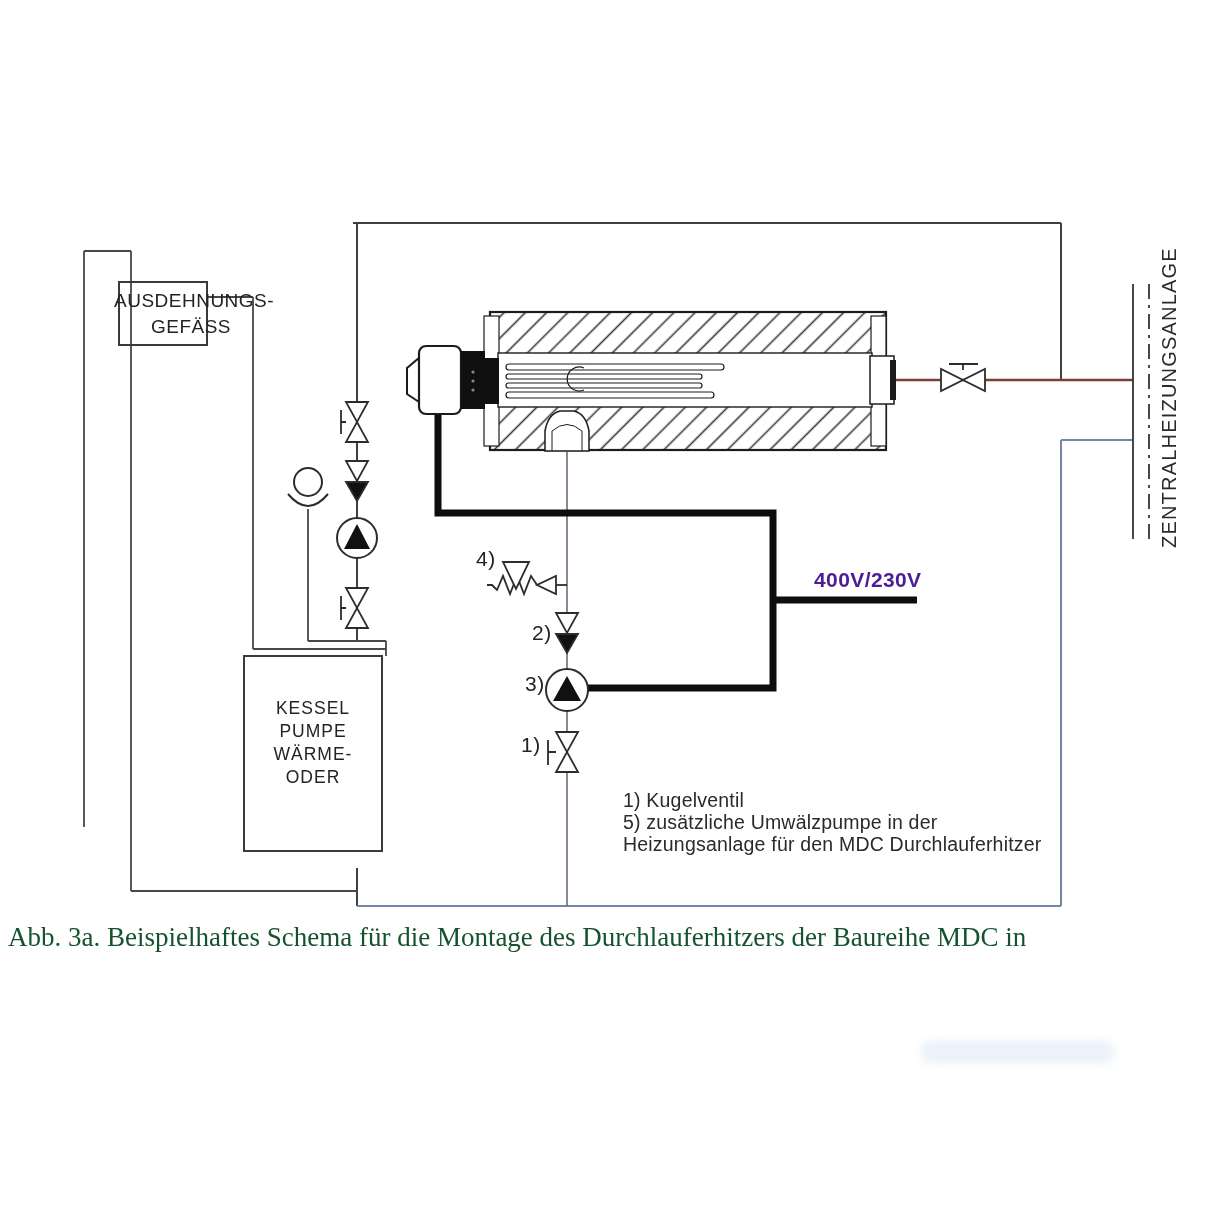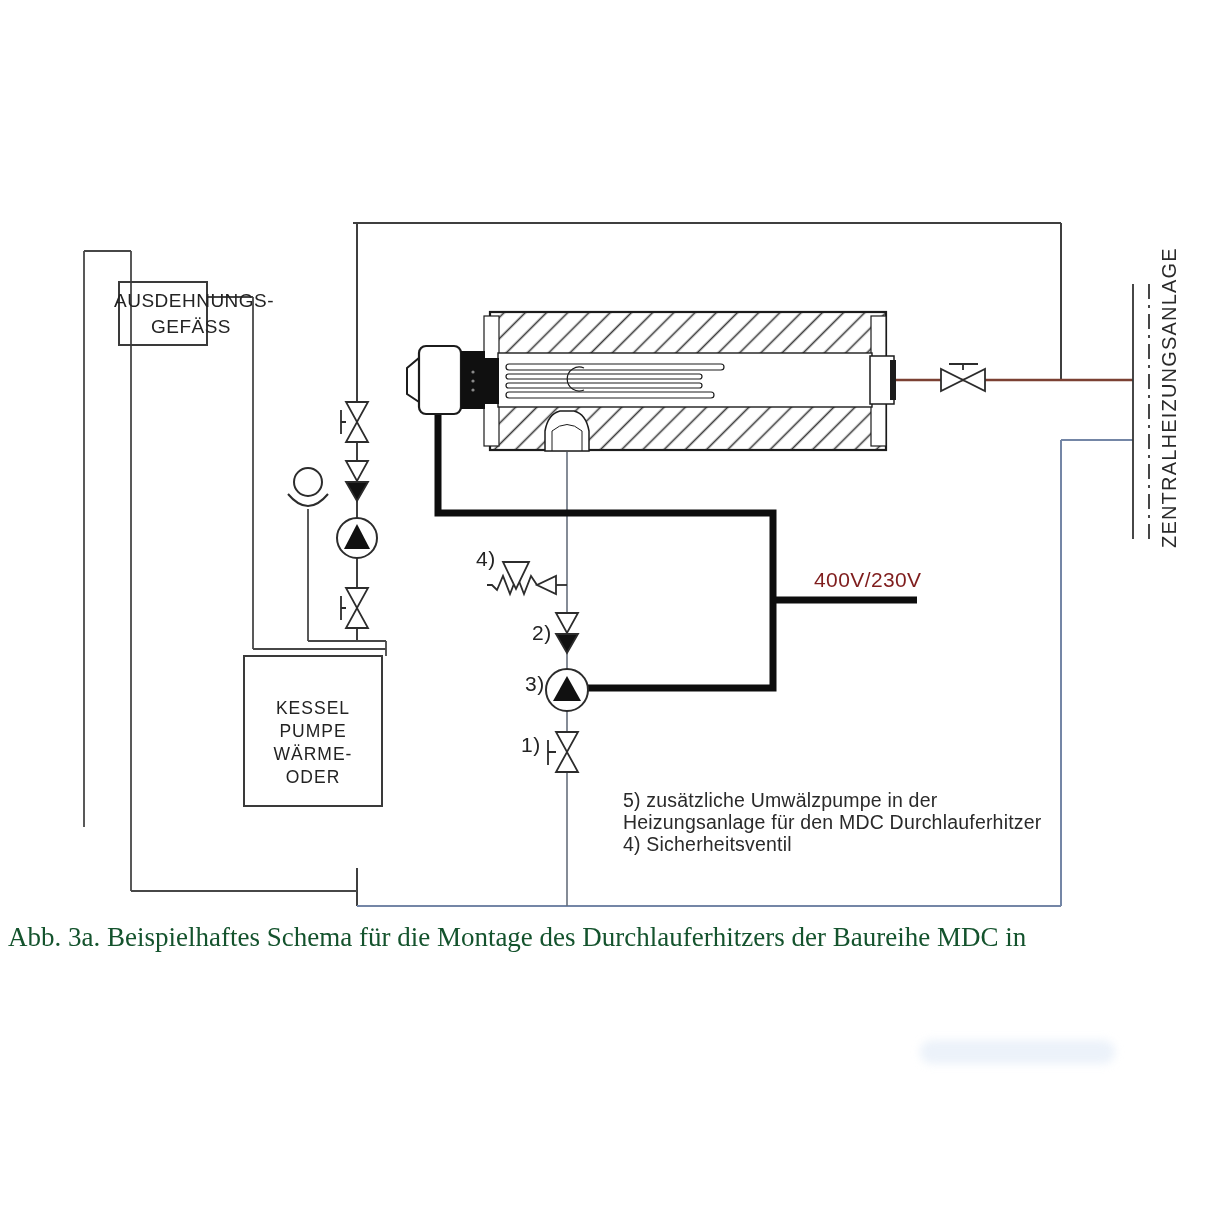--- a/index.html
+++ b/index.html
@@ -5,26 +5,26 @@
   html,body{margin:0;padding:0;background:#fff;}
   .canvas{position:relative;width:1214px;height:1214px;background:#ffffff;overflow:hidden;
           font-family:"Liberation Sans", sans-serif;color:#1f1f1f;}
   .canvas svg{position:absolute;left:0;top:0;}
   .lbl{position:absolute;white-space:nowrap;}
   .diagfont{font-family:"Liberation Sans", sans-serif;color:#232323;}
   .expansion-box{position:absolute;left:118px;top:281px;width:90px;height:65px;
                  border:2px solid #3a3a3a;box-sizing:border-box;background:transparent;}
   .expansion-text{left:86px;top:288px;width:154px;text-align:center;
                   font-size:19px;line-height:26px;letter-spacing:.5px;padding-left:28px;}
-  .boiler-box{position:absolute;left:243px;top:655px;width:140px;height:152px;
+  .boiler-box{position:absolute;left:243px;top:655px;width:140px;height:197px;
               border:2px solid #3a3a3a;box-sizing:border-box;background:#fff;}
   .boiler-text{width:100%;margin-top:40px;text-align:center;
                font-size:17.5px;line-height:23px;letter-spacing:1px;}
   .num-label{font-size:21px;letter-spacing:.5px;}
-  .voltage{left:814px;top:568px;font-size:21px;font-weight:normal;letter-spacing:.4px;color:#7f1d1d;}
+  .voltage{left:814px;top:568px;font-size:21px;font-weight:bold;letter-spacing:.4px;color:#4c1d95;}
   .legend{left:623px;top:789px;font-size:19.5px;line-height:22px;letter-spacing:.2px;color:#2a2a2a;}
   .vtext{left:1040px;top:406px;width:260px;height:24px;text-align:center;
          transform:rotate(-90deg);font-size:20px;letter-spacing:1.2px;color:#2a2a2a;}
   .caption{left:8px;top:919px;width:1202px;font-family:"Liberation Serif", serif;
            font-size:27px;line-height:37px;color:#14532d;white-space:nowrap;}
   .smudge{position:absolute;left:920px;top:1040px;width:195px;height:24px;border-radius:12px;
           background:rgba(205,222,242,.38);filter:blur(4px);}
 </style>
 </head>
 <body>
@@ -180,23 +180,23 @@
 </div>
 
 <div class="lbl voltage">400V/230V</div>
 
 <div class="lbl num-label diagfont" style="left:476px;top:547px;">4)</div>
 <div class="lbl num-label diagfont" style="left:532px;top:621px;">2)</div>
 <div class="lbl num-label diagfont" style="left:525px;top:672px;">3)</div>
 <div class="lbl num-label diagfont" style="left:521px;top:733px;">1)</div>
 
 <div class="lbl legend diagfont">
+  <div>1) Kugelventil</div>
   <div>5) zusätzliche Umwälzpumpe in der</div>
   <div>Heizungsanlage für den MDC Durchlauferhitzer</div>
-  <div>4) Sicherheitsventil</div>
 </div>
 
 <div class="lbl caption">
   <div>Abb. 3a. Beispielhaftes Schema für die Montage des Durchlauferhitzers der Baureihe MDC in</div>
 </div>
 
 <div class="smudge"></div>
 
 </div>
 

